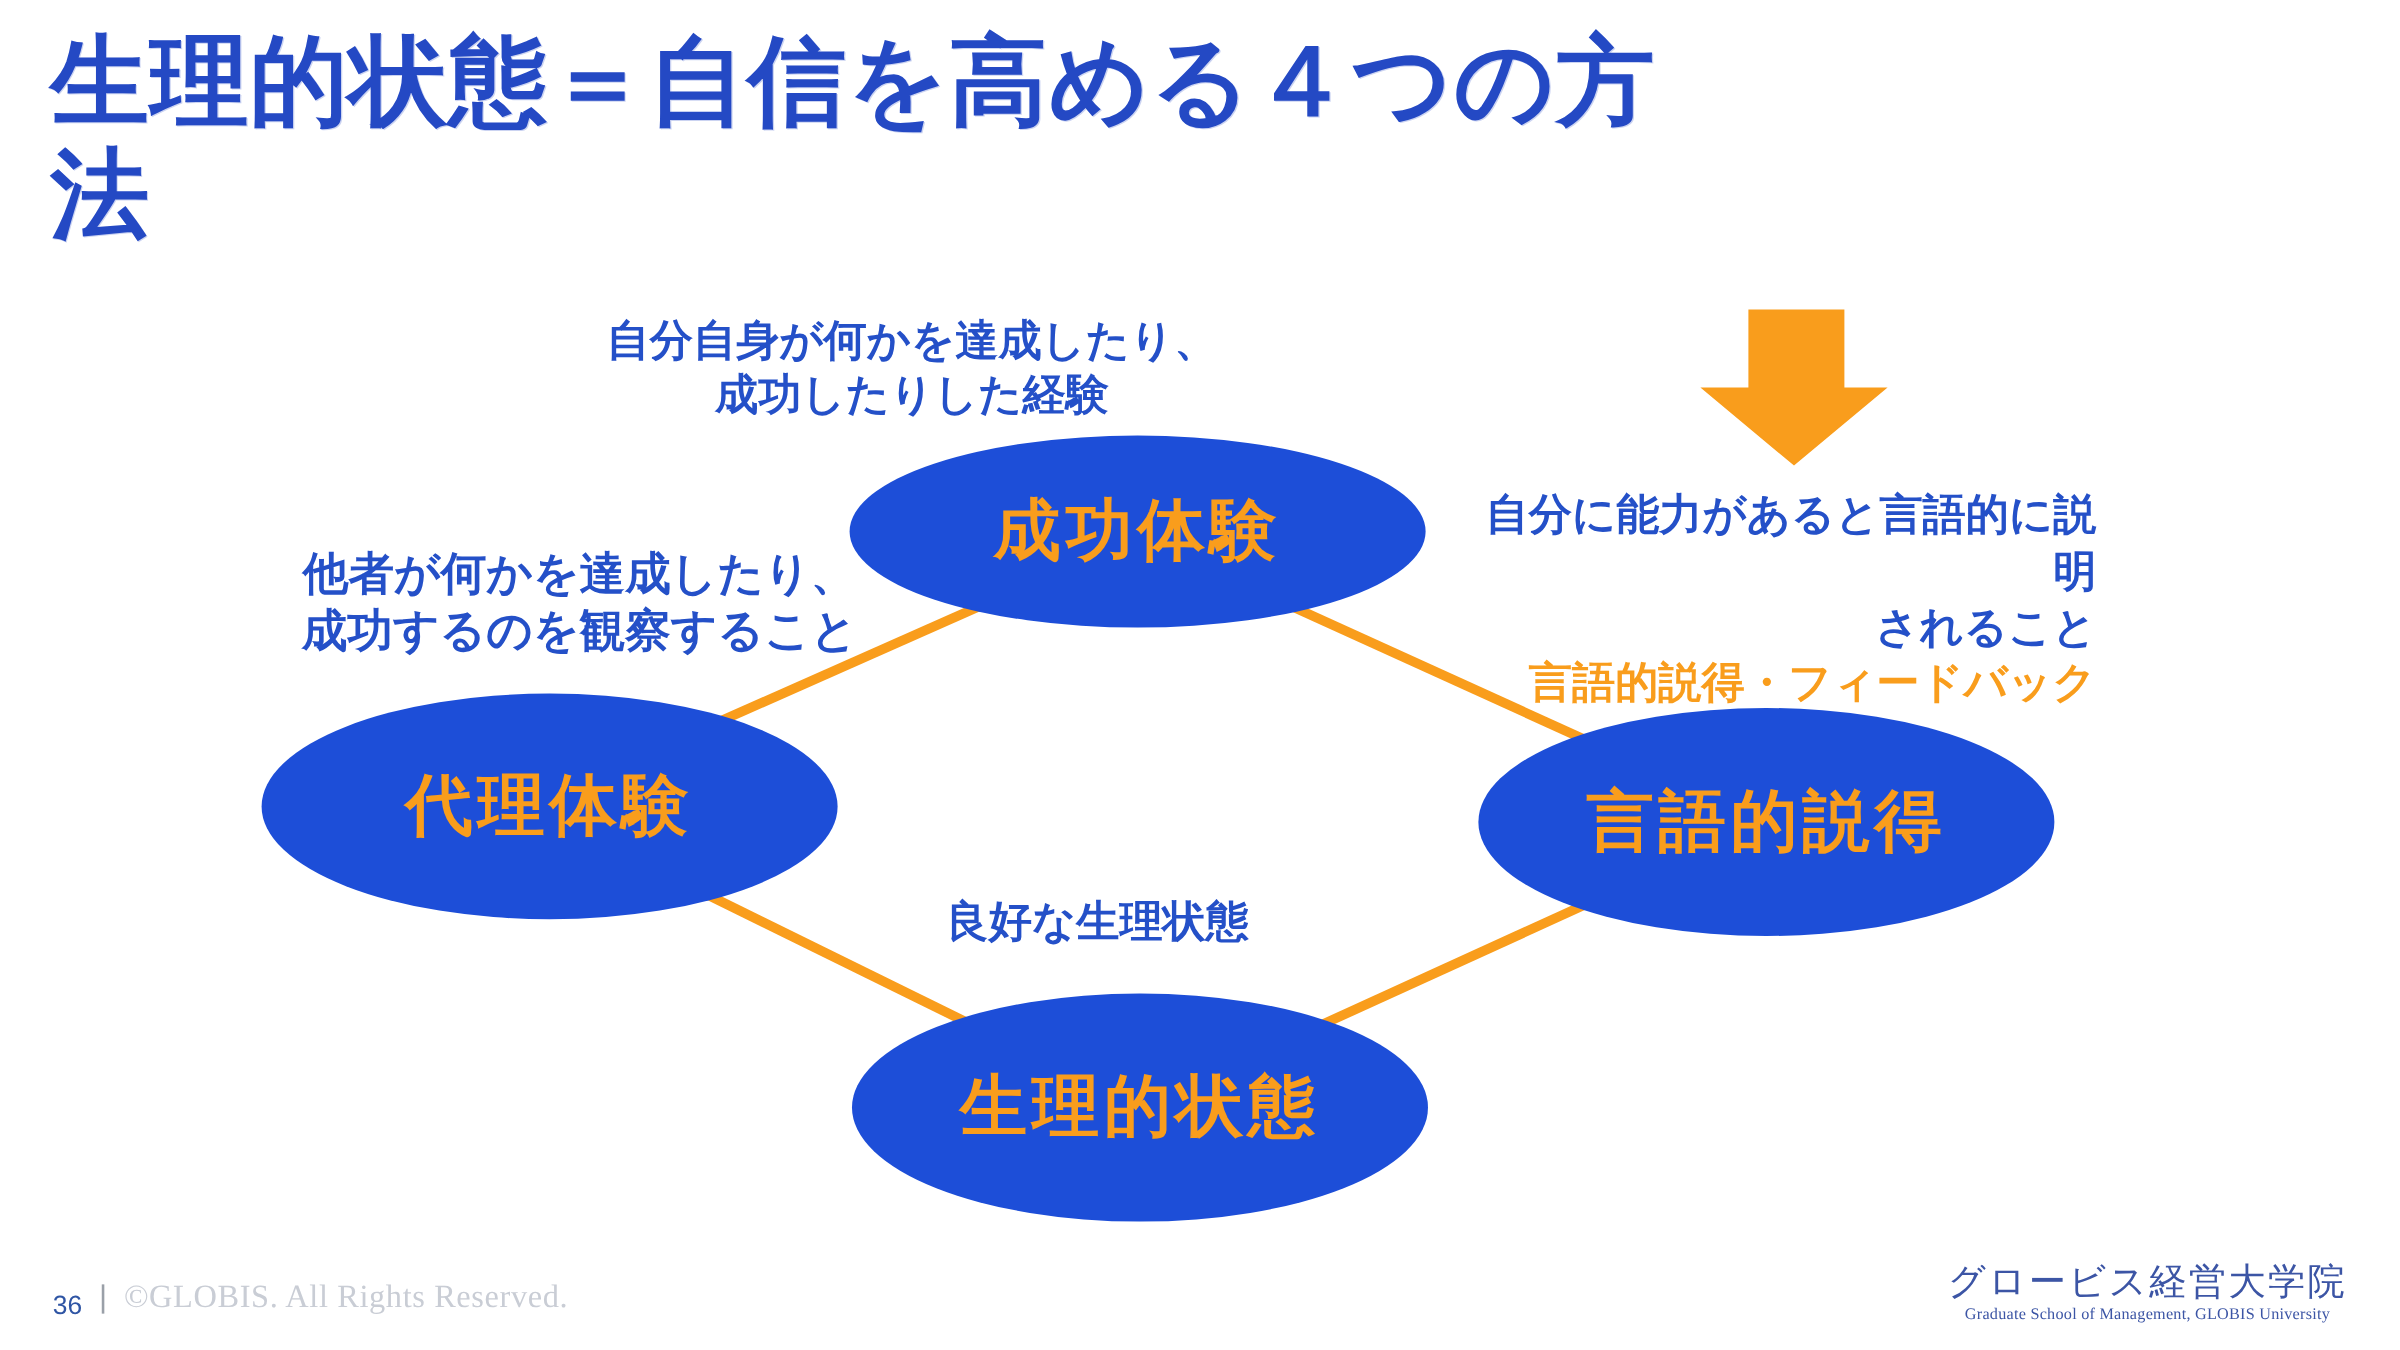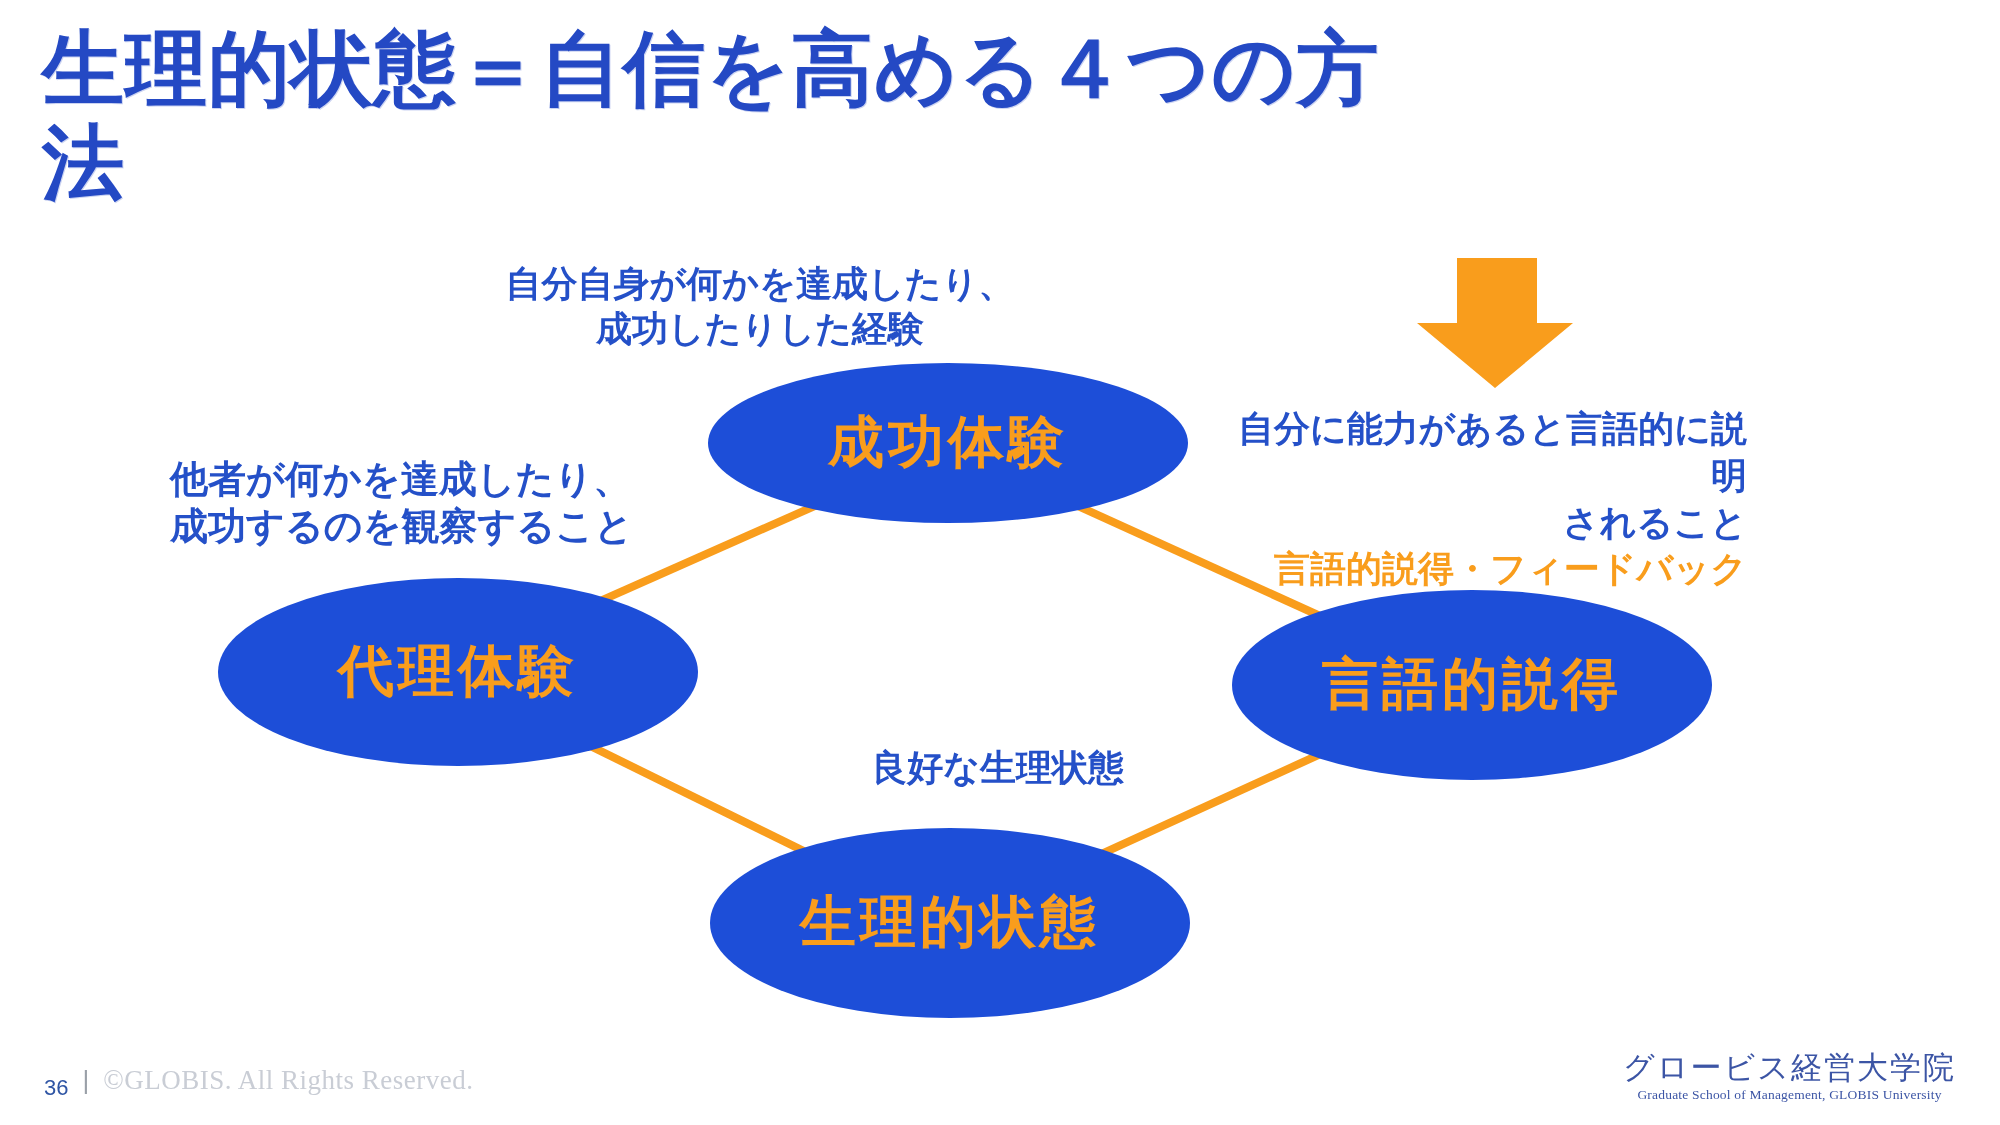--- a/index.html
+++ b/index.html
@@ -27,23 +27,23 @@
   }
   .node-top{left:708px;top:363px;width:480px;height:160px;}
   .node-left{left:218px;top:578px;width:480px;height:188px;}
   .node-right{left:1232px;top:590px;width:480px;height:190px;}
   .node-bottom{left:710px;top:828px;width:480px;height:190px;}
   .annotation{
     position:absolute;z-index:3;color:#2450C8;font-weight:700;
     font-size:36px;line-height:1.24;
   }
   .ann-top{left:460px;top:262px;width:600px;text-align:center;}
-  .ann-left{left:170px;top:456px;width:560px;text-align:left;font-size:38px;}
+  .ann-left{left:203px;top:456px;width:560px;text-align:center;font-size:38px;}
   .ann-right{left:1227px;top:406px;width:520px;text-align:right;line-height:1.3;}
-  .ann-middle{left:824px;top:746px;width:300px;text-align:right;}
+  .ann-middle{left:788px;top:746px;width:300px;text-align:left;}
   .ann-orange{color:#F99D1C;}
   .down-arrow{position:absolute;left:1410px;top:253px;z-index:3;}
   .footer{
     position:absolute;left:44px;bottom:24px;z-index:3;
     display:flex;align-items:center;gap:14px;
   }
   .footer-page{color:#2F55A4;font-size:22px;font-weight:400;margin-top:15px;}
   .footer-divider{color:#9AA0A8;font-size:26px;font-weight:300;}
   .footer-copyright{
     font-family:"Liberation Serif", serif;

